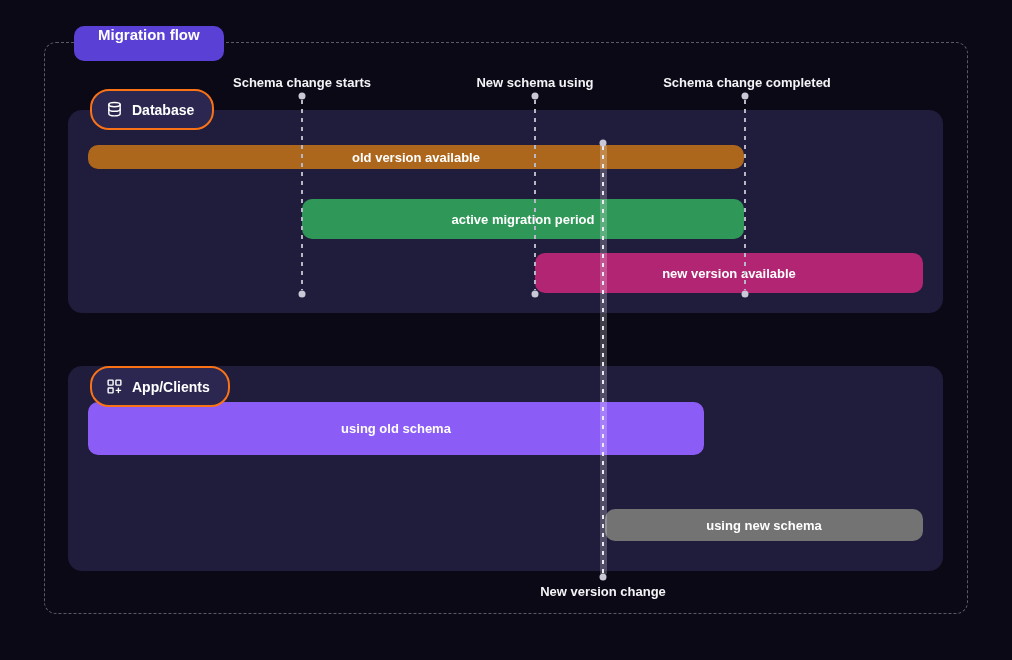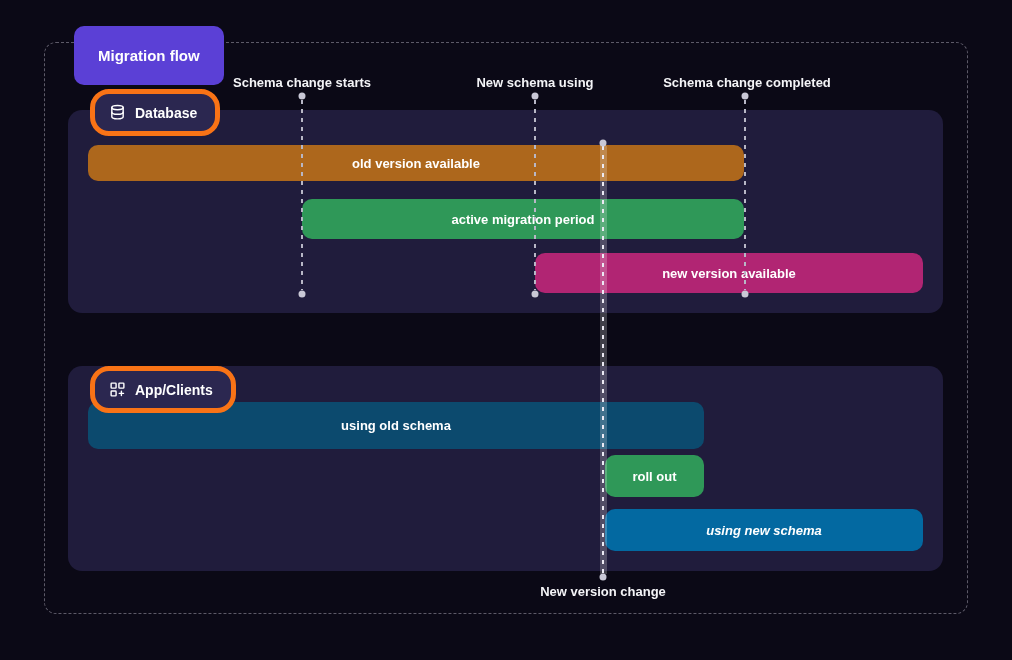--- a/index.html
+++ b/index.html
@@ -7,48 +7,48 @@
     position:relative;width:1012px;height:660px;overflow:hidden;
     background:#0b0916;
     font-family:"Liberation Sans", sans-serif;
     color:#f4f4f7;
   }
   .outer-frame{
     position:absolute;left:44px;top:42px;width:922px;height:570px;
     border:1px dashed #5d5a68;border-radius:12px;z-index:1;
   }
   .title-badge{
-    position:absolute;left:74px;top:26px;height:35px;padding:12px 24px;
-    background:#5b40d6;border-radius:10px;display:flex;align-items:center;
+    position:absolute;left:74px;top:26px;height:35px;padding:0 24px;
+    background:#5b40d6;border-radius:10px;display:flex;align-items:flex-start;
     font-size:15px;font-weight:bold;color:#ffffff;z-index:6;
   }
   .panel{
     position:absolute;left:68px;width:875px;background:#201c3c;
     border-radius:14px;z-index:2;
   }
   .panel-db{top:110px;height:203px;}
   .panel-app{top:366px;height:205px;}
   .section-pill{
     position:absolute;height:37px;display:flex;align-items:center;gap:9px;
-    padding:0 18px 0 14px;background:#2b2750;border:5px solid #f97316;
+    padding:0 18px 0 14px;background:#2b2750;border:2px solid #f97316;
     border-radius:19px;font-size:14px;font-weight:bold;color:#ffffff;z-index:6;
   }
   .pill-db{left:90px;top:89px;}
   .pill-app{left:90px;top:366px;}
   .bar{
     position:absolute;border-radius:10px;display:flex;align-items:center;
     justify-content:center;font-size:13px;font-weight:bold;color:#ffffff;
     z-index:3;
   }
-  .bar-old-version{left:88px;top:145px;width:656px;height:36px;background:#ad671c;}
+  .bar-old-version{left:88px;top:145px;width:656px;height:24px;background:#ad671c;}
   .bar-active-migration{left:302px;top:199px;width:442px;height:40px;background:#2f9858;}
   .bar-new-version{left:535px;top:253px;width:388px;height:40px;background:#b12573;}
-  .bar-using-old{left:88px;top:402px;width:616px;height:47px;background:#0c4a6e;}
+  .bar-using-old{left:88px;top:402px;width:616px;height:53px;background:#8b5cf6;}
   .bar-rollout{left:605px;top:455px;width:99px;height:42px;background:#2f9858;}
-  .bar-using-new{left:605px;top:509px;width:318px;height:42px;background:#0369a1;font-style:italic;}
+  .bar-using-new{left:605px;top:509px;width:318px;height:32px;background:#737373;}
   .milestone-label{
     position:absolute;top:75px;transform:translateX(-50%);
     font-size:13px;font-weight:bold;color:#f4f4f7;white-space:nowrap;z-index:6;
   }
   .ml-1{left:302px;} .ml-2{left:535px;} .ml-3{left:747px;}
   .deploy-label{
     position:absolute;left:603px;top:584px;transform:translateX(-50%);
     font-size:13px;font-weight:bold;color:#f4f4f7;white-space:nowrap;z-index:6;
   }
   .vline{
@@ -130,20 +130,17 @@
         <rect x="14" y="3" width="7" height="7" rx="1"></rect>
         <rect x="3" y="14" width="7" height="7" rx="1"></rect>
         <path d="M17.5 14.5v6M14.5 17.5h6"></path>
       </svg>
     </span>
     <span>App/Clients</span>
   </div>
   <div class="bar bar-using-old">
     <span>using old schema</span>
   </div>
-  <div class="bar bar-rollout">
-    <span>roll out</span>
-  </div>
   <div class="bar bar-using-new">
     <span>using new schema</span>
   </div>
 
 </div>
 
 </body></html>

